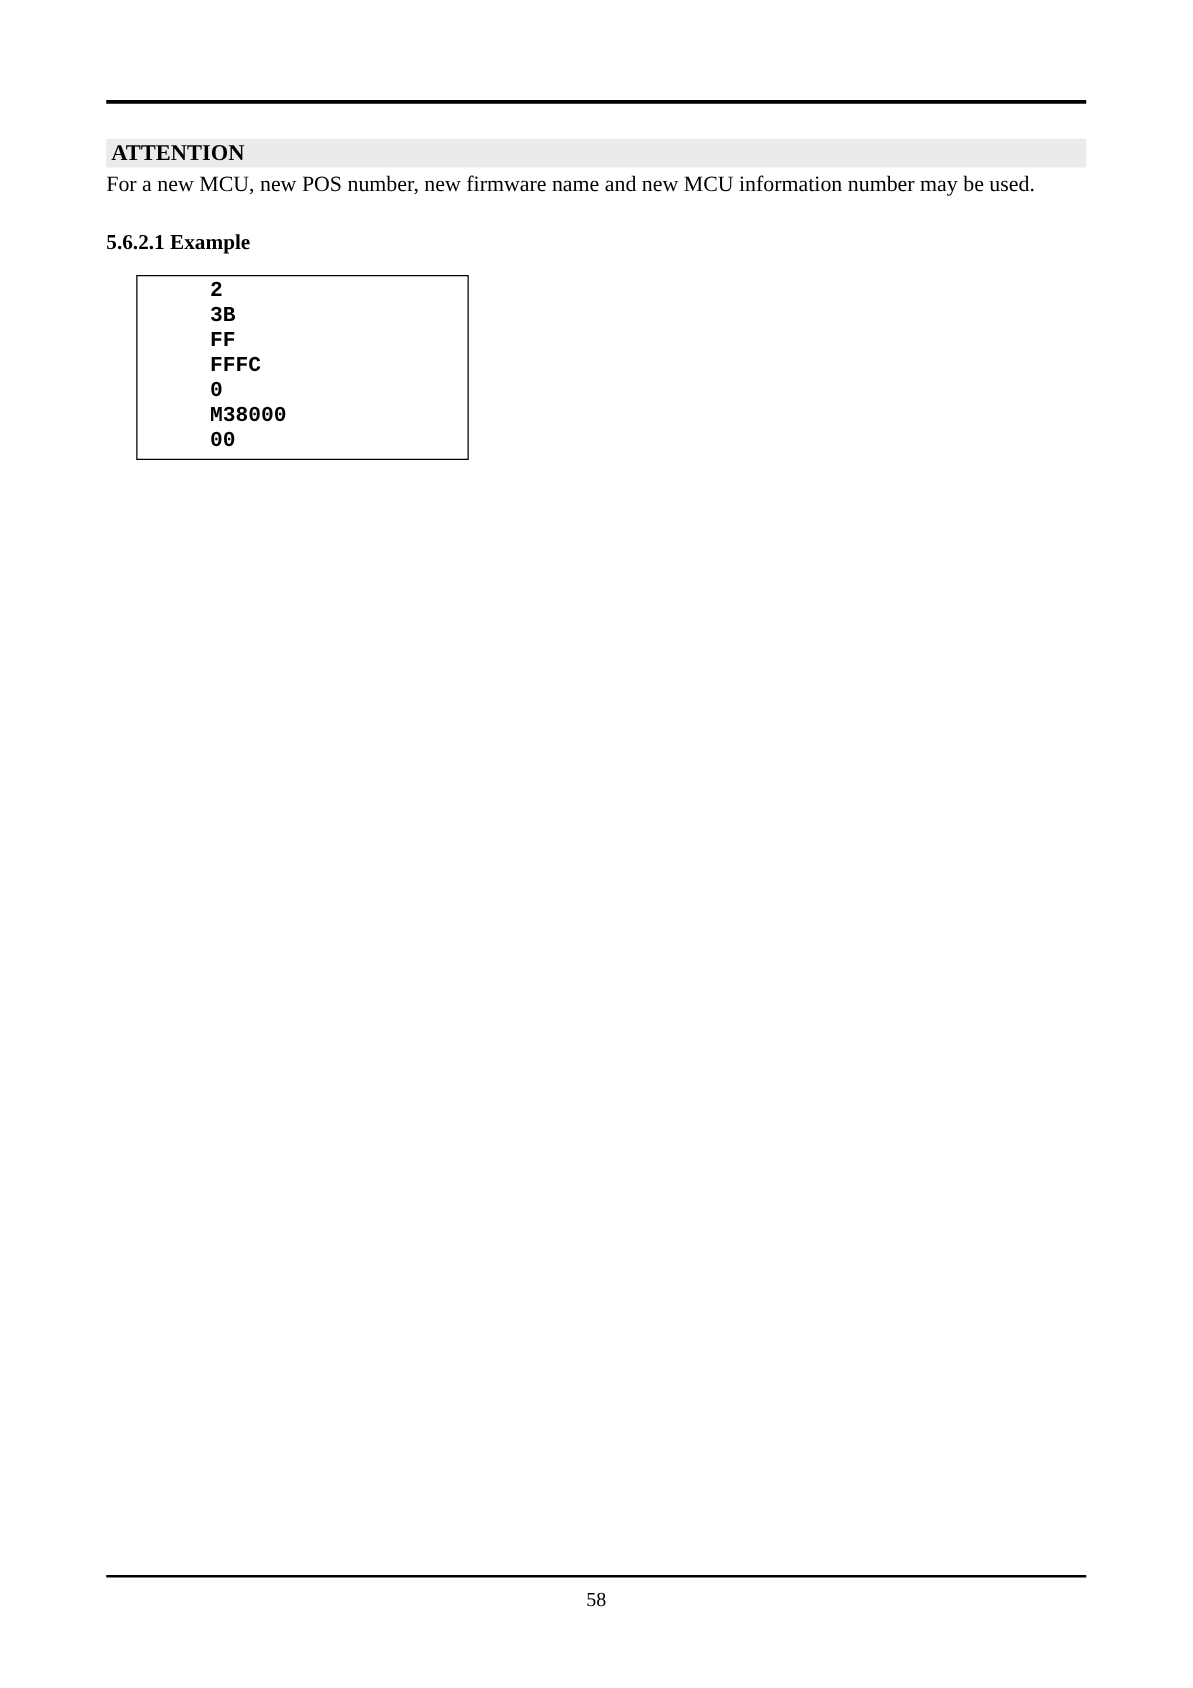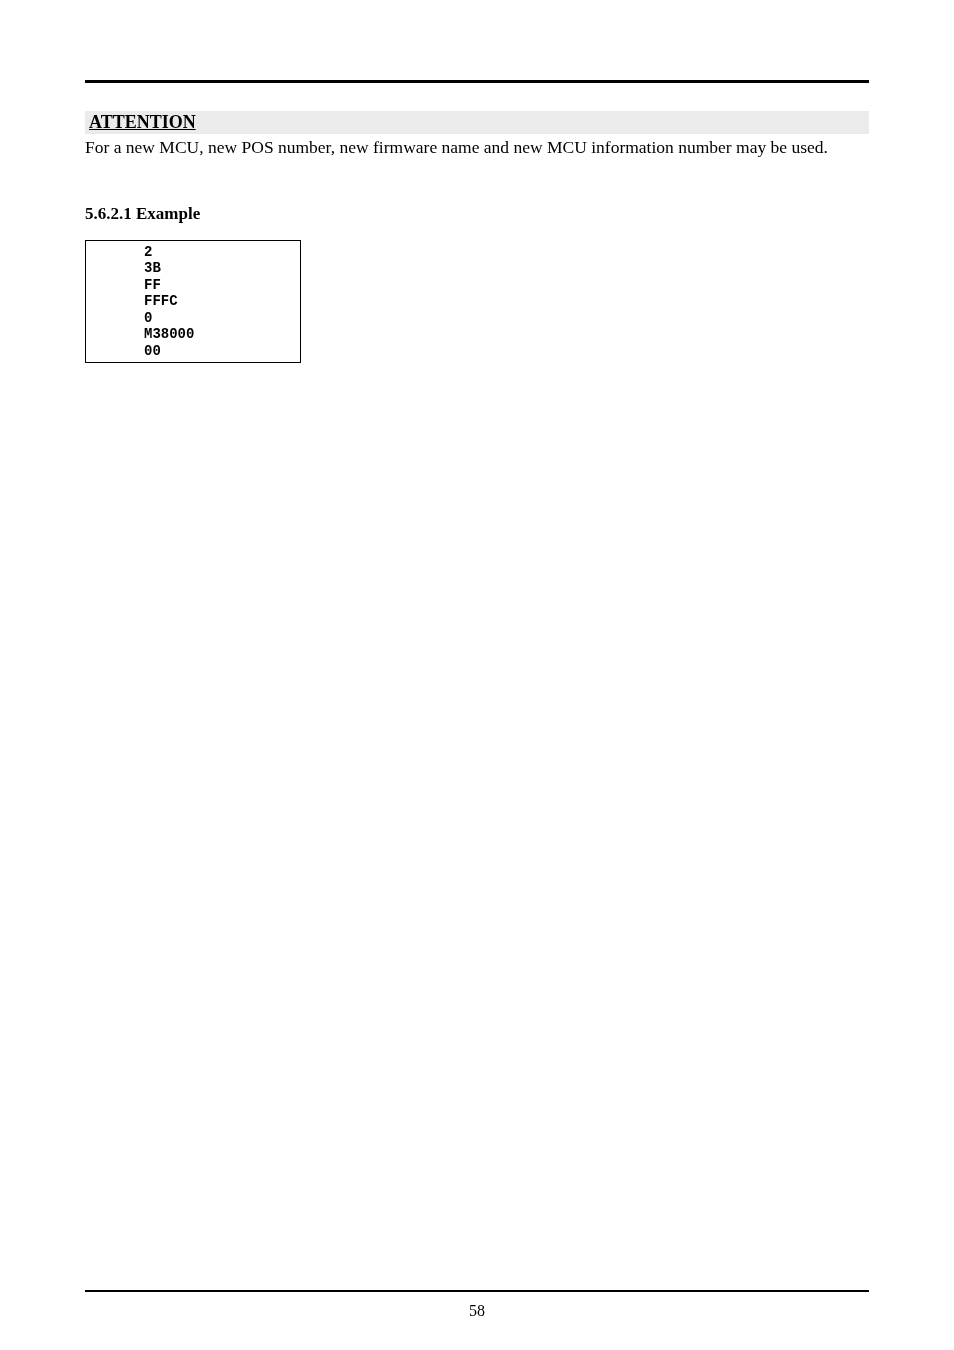--- a/index.html
+++ b/index.html
@@ -19,54 +19,54 @@
     margin-bottom: 28px;
   }
 
   .attention {
     background: #ebebeb;
     padding: 1px 8px 1px 4px;
     font-weight: bold;
     font-family: "Century Schoolbook", "Times New Roman", serif;
     font-size: 18px;
     margin-bottom: 2px;
-    text-decoration: underline;
   }
 
   .attention-body {
     font-family: "Century Schoolbook", "Times New Roman", serif;
     font-size: 17.5px;
     line-height: 1.35;
-    margin-bottom: 44px;
+    margin-bottom: 24px;
   }
 
   .subheading {
     font-family: "Century Schoolbook", "Times New Roman", serif;
     font-weight: bold;
     font-size: 17px;
     margin-bottom: 16px;
     margin-top: 20px;
   }
 
   .codebox {
     border: 1.5px solid #000;
-    width: 216px;
+    width: 266px;
     padding: 3px 0 3px 58px;
     font-family: "Courier New", Courier, monospace;
     font-weight: bold;
-    font-size: 14px;
+    font-size: 17px;
     line-height: 1.18;
     white-space: pre;
+    margin-left: 24px;
   }
 
   .footer {
     position: absolute;
     left: 85px;
     right: 85px;
-    bottom: 30px;
+    bottom: 60px;
   }
   .bottom-rule {
     height: 2.5px;
     background: #000;
     margin-bottom: 10px;
   }
   .page-num {
     text-align: center;
     font-family: "Century Schoolbook", "Times New Roman", serif;
     font-size: 16px;

